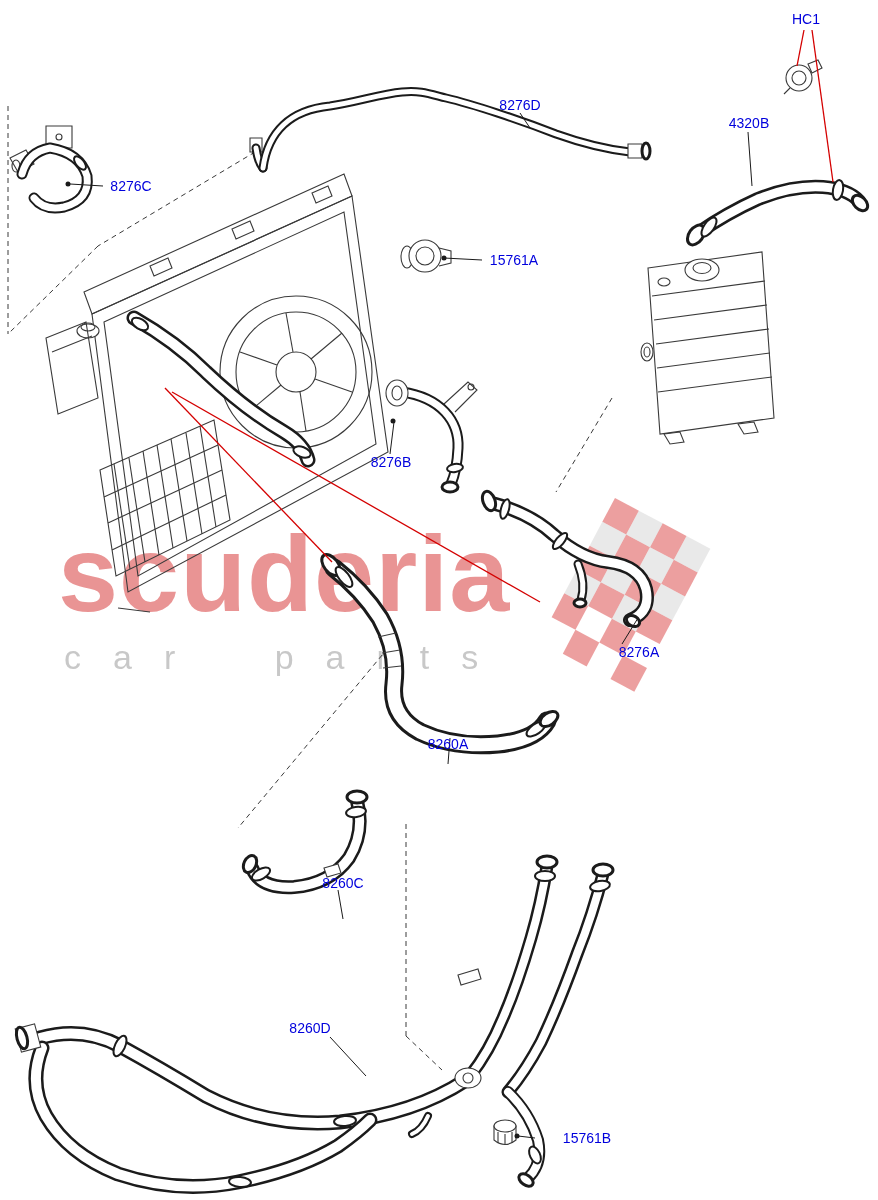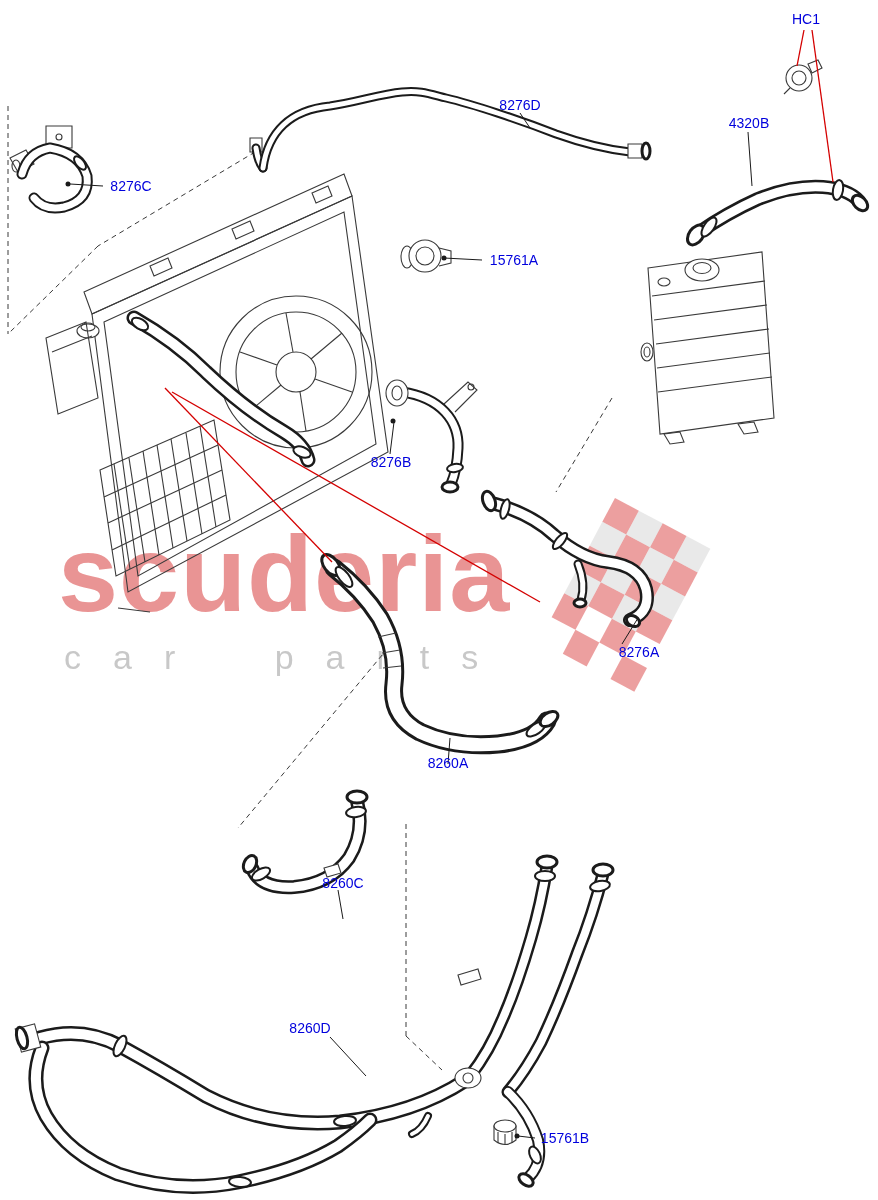--- a/index.html
+++ b/index.html
@@ -291,17 +291,17 @@
     </g>
   </svg>
 
   <div class="plabel" style="left:806px;top:19px">HC1</div>
   <div class="plabel" style="left:520px;top:105px">8276D</div>
   <div class="plabel" style="left:749px;top:123px">4320B</div>
   <div class="plabel" style="left:131px;top:186px">8276C</div>
   <div class="plabel" style="left:514px;top:260px">15761A</div>
   <div class="plabel" style="left:391px;top:462px">8276B</div>
   <div class="plabel" style="left:639px;top:652px">8276A</div>
-  <div class="plabel" style="left:448px;top:763px">8260A</div>
+  <div class="plabel" style="left:448px;top:744px">8260A</div>
   <div class="plabel" style="left:343px;top:883px">8260C</div>
   <div class="plabel" style="left:310px;top:1028px">8260D</div>
-  <div class="plabel" style="left:565px;top:1138px">15761B</div>
+  <div class="plabel" style="left:587px;top:1138px">15761B</div>
 </div>
 
 </body></html>

